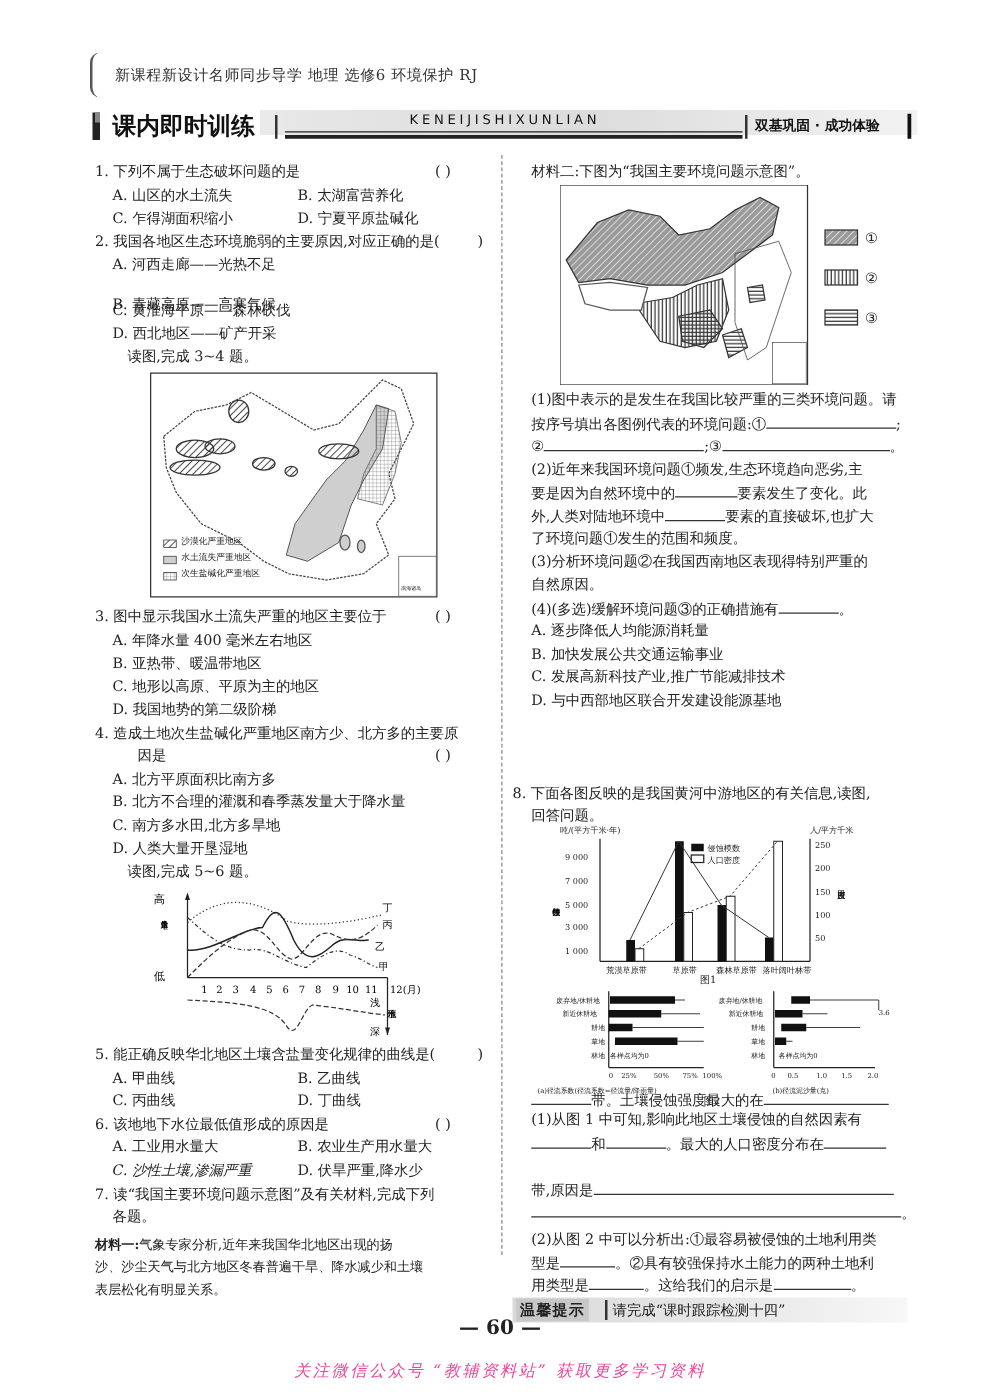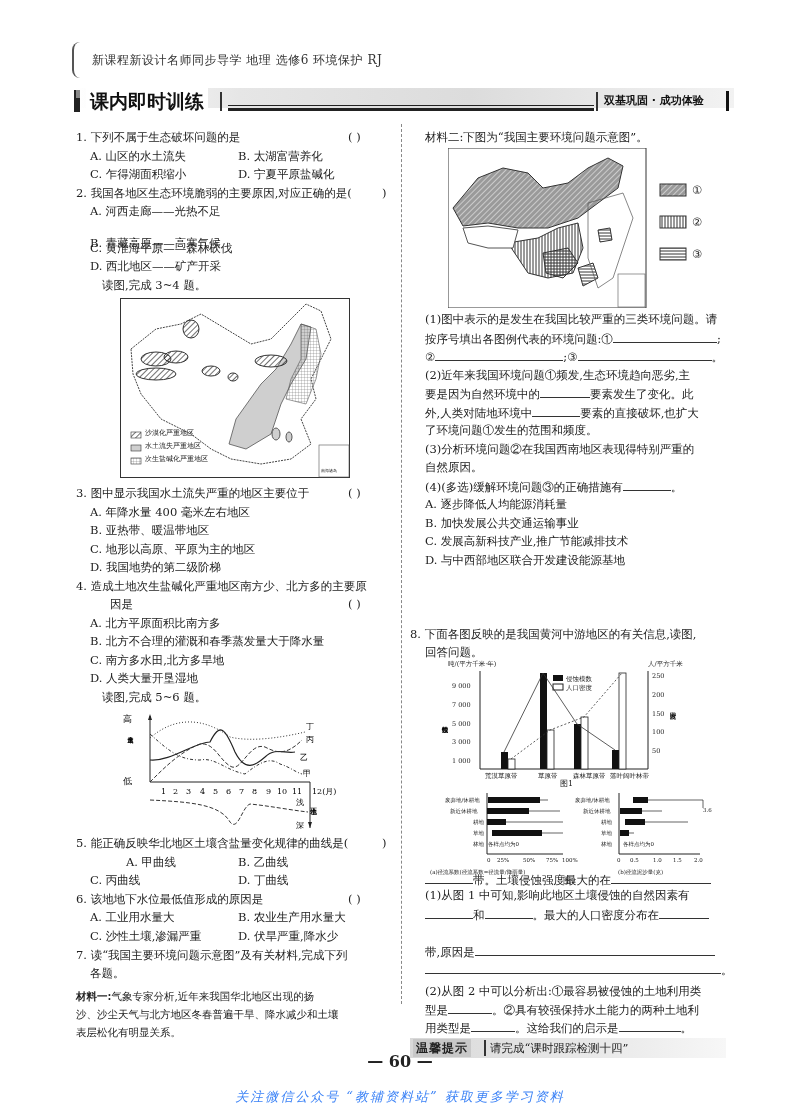--- a/index.html
+++ b/index.html
@@ -30,33 +30,34 @@
   .b { font-weight: bold; }
 
   .fig { position: absolute; }
 
   .tip { left: 410px; top: 1020px; width: 316px; height: 20px; background: linear-gradient(90deg,#d9d9d9,#ececec 70%,#f7f7f7); }
   .tip-label { position:absolute; left:3px; top:1px; font-family:"DejaVu Sans",sans-serif; font-weight:bold; font-size:12px; letter-spacing:1px; line-height:18px; background:#c8c8c8; padding:0 3px; }
   .tip-sep { position:absolute; left:74px; top:2px; width:2px; height:16px; background:#333; }
   .tip-text { position:absolute; left:80px; top:1px; font-size:11.5px; line-height:18px; }
 
   .page-no { left: 360px; top: 1043px; width: 80px; text-align: center; font-weight: bold; font-size: 16px; }
-  .footer { left: 120px; top: 1088px; width: 560px; text-align: center; font-family: "DejaVu Serif", serif; font-style: italic; font-size: 13px; letter-spacing: 2px; color: #3b82f6; }
+  .footer { left: 120px; top: 1088px; width: 560px; text-align: center; font-family: "DejaVu Serif", serif; font-style: italic; font-size: 13px; letter-spacing: 2px; color: #ec4899; }
 </style>
 </head>
 <body>
 
 <div class="abs brace"></div>
 <div class="abs running-head">新课程新设计名师同步导学  地理  选修6  环境保护 RJ</div>
 
 <div class="abs banner">
   <div class="banner-mark"></div>
   <div class="banner-mark2"></div>
   <div class="banner-title">课内即时训练</div>
   <div class="banner-bar1"></div>
+  <div class="banner-latin">KENEIJISHIXUNLIAN</div>
   <div class="banner-line1"></div>
   <div class="banner-line2"></div>
   <div class="banner-bar2"></div>
   <div class="banner-right">双基巩固 · 成功体验</div>
   <div class="banner-bar3"></div>
 </div>
 
 <div class="abs divider"></div>
 
 <div>
@@ -166,32 +167,32 @@
     <path d="M30 48 C50 50 75 30 90 30 C100 10 105 16 115 40 C125 60 135 54 145 45 C155 35 165 42 175 40" stroke="#222" fill="none" stroke-width="1.2"></path>
     <path d="M30 70 C45 55 60 40 80 32 C95 30 100 50 112 55 C122 58 130 30 145 35 C155 40 165 45 182 28" stroke="#333" fill="none" stroke-dasharray="4 2" stroke-width="1"></path>
     <path d="M30 22 C50 40 60 48 80 48 C95 45 105 58 125 62 C140 50 150 45 160 52 C170 55 175 60 182 62" stroke="#333" fill="none" stroke-dasharray="3 2 1 2" stroke-width="1"></path>
     <path d="M30 88 C70 90 100 92 110 110 C118 120 122 95 130 92 C150 94 170 98 188 100" stroke="#333" fill="none" stroke-dasharray="4 2" stroke-width="1"></path>
   </svg>
 </div>
 
 <div>
   <div class="line" style="left:76px;top:834px;">5. 能正确反映华北地区土壤含盐量变化规律的曲线是(</div>
   <div class="paren" style="left:382px;top:834px;">)</div>
-  <div class="line" style="left:90px;top:853px;margin-left:36px;">A. 甲曲线</div>
+  <div class="line" style="left:90px;top:853px;">A. 甲曲线</div>
   <div class="line" style="left:238px;top:853px;">B. 乙曲线</div>
   <div class="line" style="left:90px;top:871px;">C. 丙曲线</div>
   <div class="line" style="left:238px;top:871px;">D. 丁曲线</div>
 </div>
 
 <div>
   <div class="line" style="left:76px;top:890px;">6. 该地地下水位最低值形成的原因是</div>
   <div class="paren" style="left:348px;top:890px;">(      )</div>
   <div class="line" style="left:90px;top:908px;">A. 工业用水量大</div>
   <div class="line" style="left:238px;top:908px;">B. 农业生产用水量大</div>
-  <div class="line" style="left:90px;top:927px;">C. 沙性土壤,渗漏严重</div>
+  <div class="line" style="left:90px;top:927px;font-style:italic;">C. 沙性土壤,渗漏严重</div>
   <div class="line" style="left:238px;top:927px;">D. 伏旱严重,降水少</div>
 </div>
 
 <div>
   <div class="line" style="left:76px;top:946px;">7. 读“我国主要环境问题示意图”及有关材料,完成下列</div>
   <div class="line" style="left:90px;top:964px;">各题。</div>
   <div class="line" style="left:76px;top:987px;font-size:10.5px;">
     <span class="b">材料一:</span><span>气象专家分析,近年来我国华北地区出现的扬</span>
   </div>
   <div class="line" style="left:76px;top:1005px;font-size:10.5px;">沙、沙尘天气与北方地区冬春普遍干旱、降水减少和土壤</div>

